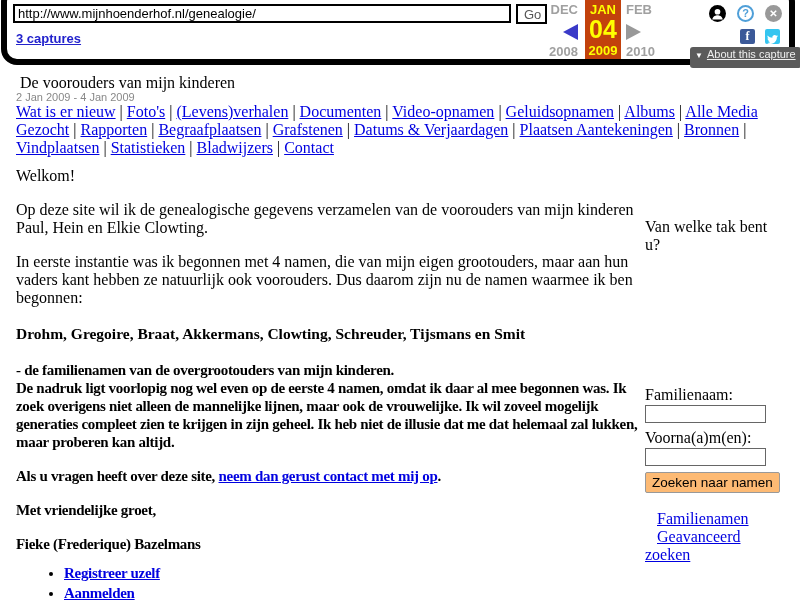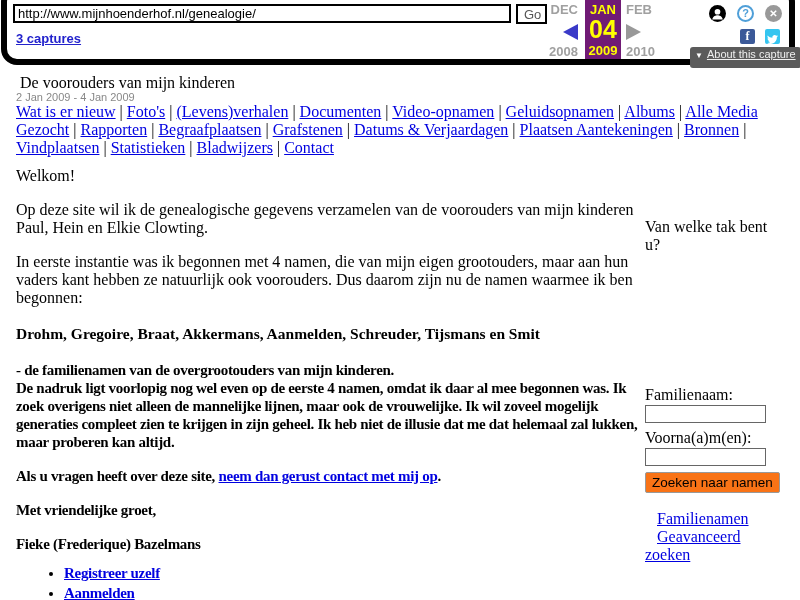--- a/index.html
+++ b/index.html
@@ -26,21 +26,21 @@
     cursor:pointer;
   }
   .wb-captures { left:16px; top:31px; font-size:13px; font-weight:bold; color:#2222cc; text-decoration:underline; cursor:pointer; }
   .wb-range { left:16px; top:48px; font-size:11px; color:#888;margin-top:43px; }
   .wb-month, .wb-year { font-size:13px; font-weight:bold; color:#a0a0a0; width:30px; }
   .m-prev { left:548px; top:2px;  text-align:right; }
   .m-next { left:626px; top:2px;  text-align:left; }
   .y-prev { left:548px; top:44px; text-align:right; }
   .y-next { left:626px; top:44px; text-align:left; }
   .wb-blackcol {
-    left:585px; top:0; width:36px; height:59px; background:#701a75;
+    left:585px; top:0; width:36px; height:59px; background:#c2410c;
     text-align:center; color:#ffff00;
   }
   .wb-blackcol .mon  { position:absolute; top:2px;  width:100%; font-size:13px; font-weight:bold; }
   .wb-blackcol .day  { position:absolute; top:15px; width:100%; font-size:25px; font-weight:bold; }
   .wb-blackcol .yr   { position:absolute; top:43px; width:100%; font-size:13px; font-weight:bold; }
   .arrow-left {
     left:563px; top:24px; width:0; height:0; cursor:pointer;
     border-top:8px solid transparent; border-bottom:8px solid transparent;
     border-right:15px solid #3a3ac8;
   }
@@ -92,21 +92,21 @@
   .footer-list li { line-height:20px; }
   
   .sb-question { left:645px; top:218px; width:130px; }
   .sb-label1 { left:645px; top:386px; }
   .sb-input1 { left:645px; top:405px; }
   .sb-label2 { left:645px; top:429px; }
   .sb-input2 { left:645px; top:448px; }
   .sb-input { position:absolute; width:121px; height:18px; border:1px solid #666; font:13px "Liberation Sans", sans-serif; padding:0 2px; }
   .sb-button {
     position:absolute; left:645px; top:472px; height:21px; padding:0 6px;
-    background:#f97316; border:1px solid #999; border-radius:2px;
+    background:#fdba74; border:1px solid #999; border-radius:2px;
     font:13.5px "Liberation Sans", sans-serif; color:#000; cursor:pointer;
   }
   .sb-links { left:645px; top:510px; width:140px; }
   .sb-links a { display:inline;margin-left:12px; }
 </style>
 </head>
 <body>
 
 <div class="wb-frame"></div>
 
@@ -152,21 +152,21 @@
 
 <div class="blk title">De voorouders van mijn kinderen</div>
 
 <p class="blk nav" style="margin:0;">
   
 <span class="nav-item"><a class="pagelink">Wat is er nieuw</a><span class="sep"> <span>|</span> </span></span><span class="nav-item"><a class="pagelink">Foto's</a><span class="sep"> <span>|</span> </span></span><span class="nav-item"><a class="pagelink">(Levens)verhalen</a><span class="sep"> <span>|</span> </span></span><span class="nav-item"><a class="pagelink">Documenten</a><span class="sep"> <span>|</span> </span></span><span class="nav-item"><a class="pagelink">Video-opnamen</a><span class="sep"> <span>|</span> </span></span><span class="nav-item"><a class="pagelink">Geluidsopnamen</a><span class="sep"> <span>|</span> </span></span><span class="nav-item"><a class="pagelink">Albums</a><span class="sep"> <span>|</span> </span></span><span class="nav-item"><a class="pagelink">Alle Media Gezocht</a><span class="sep"> <span>|</span> </span></span><span class="nav-item"><a class="pagelink">Rapporten</a><span class="sep"> <span>|</span> </span></span><span class="nav-item"><a class="pagelink">Begraafplaatsen</a><span class="sep"> <span>|</span> </span></span><span class="nav-item"><a class="pagelink">Grafstenen</a><span class="sep"> <span>|</span> </span></span><span class="nav-item"><a class="pagelink">Datums &amp; Verjaardagen</a><span class="sep"> <span>|</span> </span></span><span class="nav-item"><a class="pagelink">Plaatsen Aantekeningen</a><span class="sep"> <span>|</span> </span></span><span class="nav-item"><a class="pagelink">Bronnen</a><span class="sep"> <span>|</span> </span></span><span class="nav-item"><a class="pagelink">Vindplaatsen</a><span class="sep"> <span>|</span> </span></span><span class="nav-item"><a class="pagelink">Statistieken</a><span class="sep"> <span>|</span> </span></span><span class="nav-item"><a class="pagelink">Bladwijzers</a><span class="sep"> <span>|</span> </span></span><span class="nav-item"><a class="pagelink">Contact</a></span></p>
 
 <div class="blk welkom">Welkom!</div>
 <div class="blk p1">Op deze site wil ik de genealogische gegevens verzamelen van de voorouders van mijn kinderen Paul, Hein en Elkie Clowting.</div>
 <div class="blk p2">In eerste instantie was ik begonnen met 4 namen, die van mijn eigen grootouders, maar aan hun vaders kant hebben ze natuurlijk ook voorouders. Dus daarom zijn nu de namen waarmee ik ben begonnen:</div>
-<div class="blk p3">Drohm, Gregoire, Braat, Akkermans, Aanmelden, Schreuder, Tijsmans en Smit</div>
+<div class="blk p3">Drohm, Gregoire, Braat, Akkermans, Clowting, Schreuder, Tijsmans en Smit</div>
 <div class="blk p4 narrow"><span>- de familienamen van de overgrootouders van mijn kinderen.</span><br><span>De nadruk ligt voorlopig nog wel even op de eerste 4 namen, omdat ik daar al mee begonnen was. Ik zoek overigens niet alleen de mannelijke lijnen, maar ook de vrouwelijke. Ik wil zoveel mogelijk generaties compleet zien te krijgen in zijn geheel. Ik heb niet de illusie dat me dat helemaal zal lukken, maar proberen kan altijd.</span></div>
 <div class="blk p5 narrow"><span>Als u vragen heeft over deze site, </span><a class="pagelink">neem dan gerust contact met mij op</a><span>.</span></div>
 <div class="blk p6 narrow">Met vriendelijke groet,</div>
 <div class="blk p7 narrow">Fieke (Frederique) Bazelmans</div>
 
 <div class="blk footer-list narrow">
   <ul>
 
   <li><a class="pagelink">Registreer uzelf</a></li>
       <li><a class="pagelink">Aanmelden</a></li>

